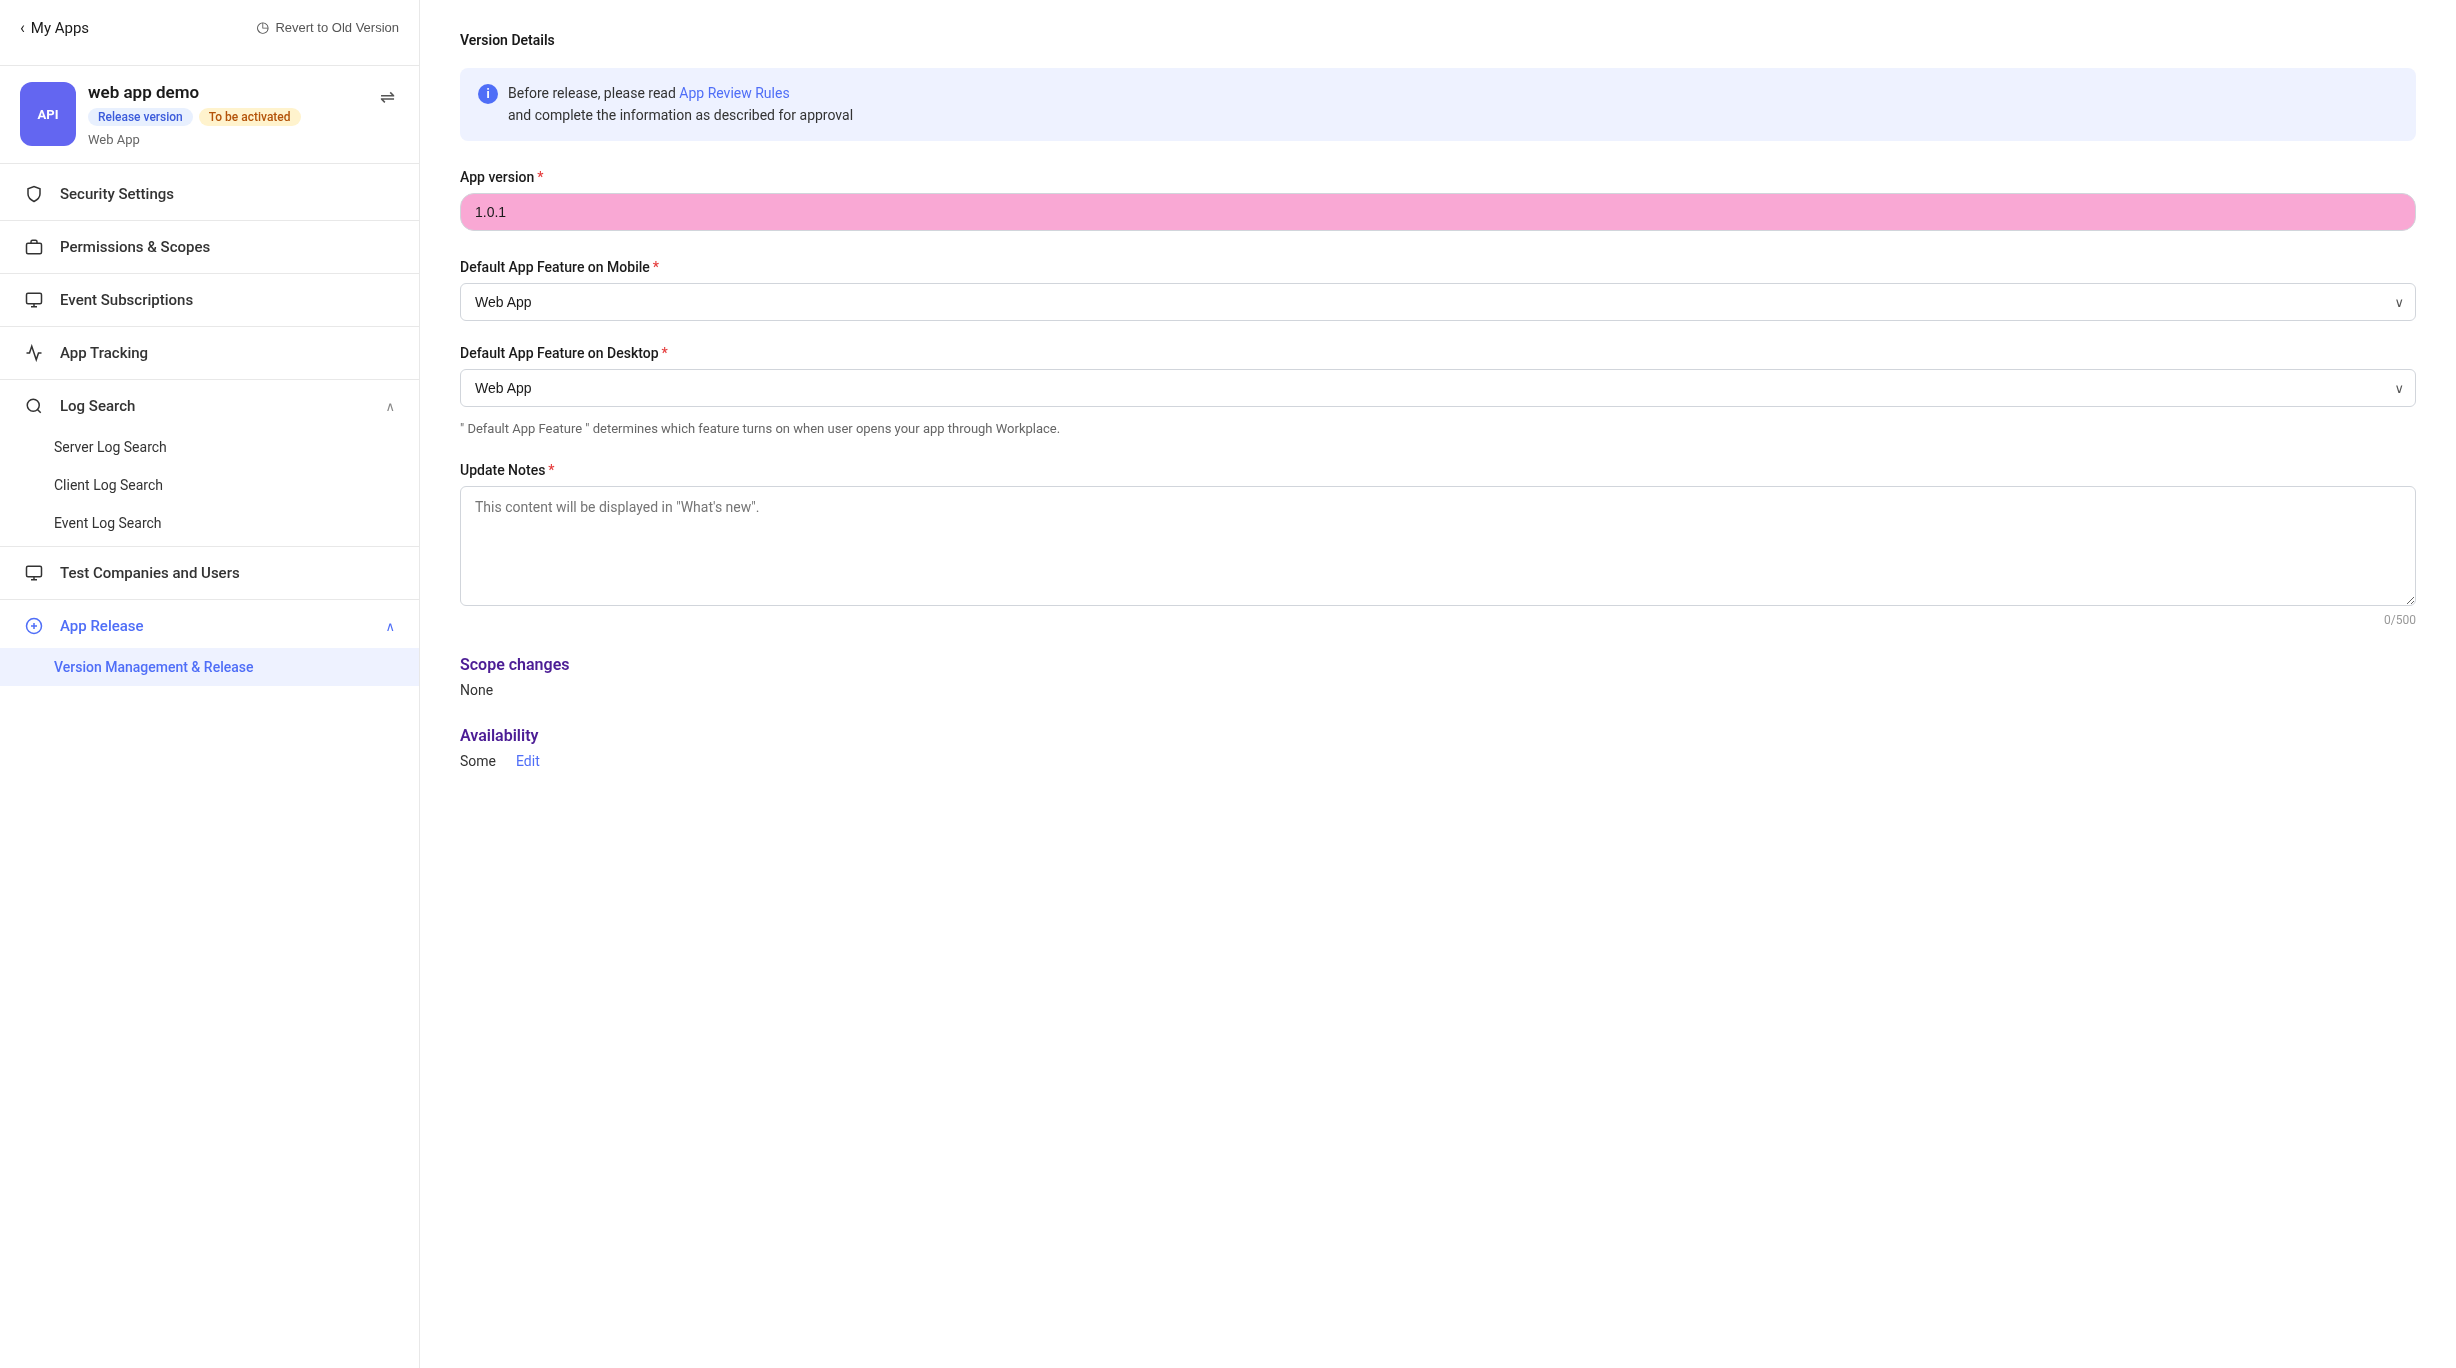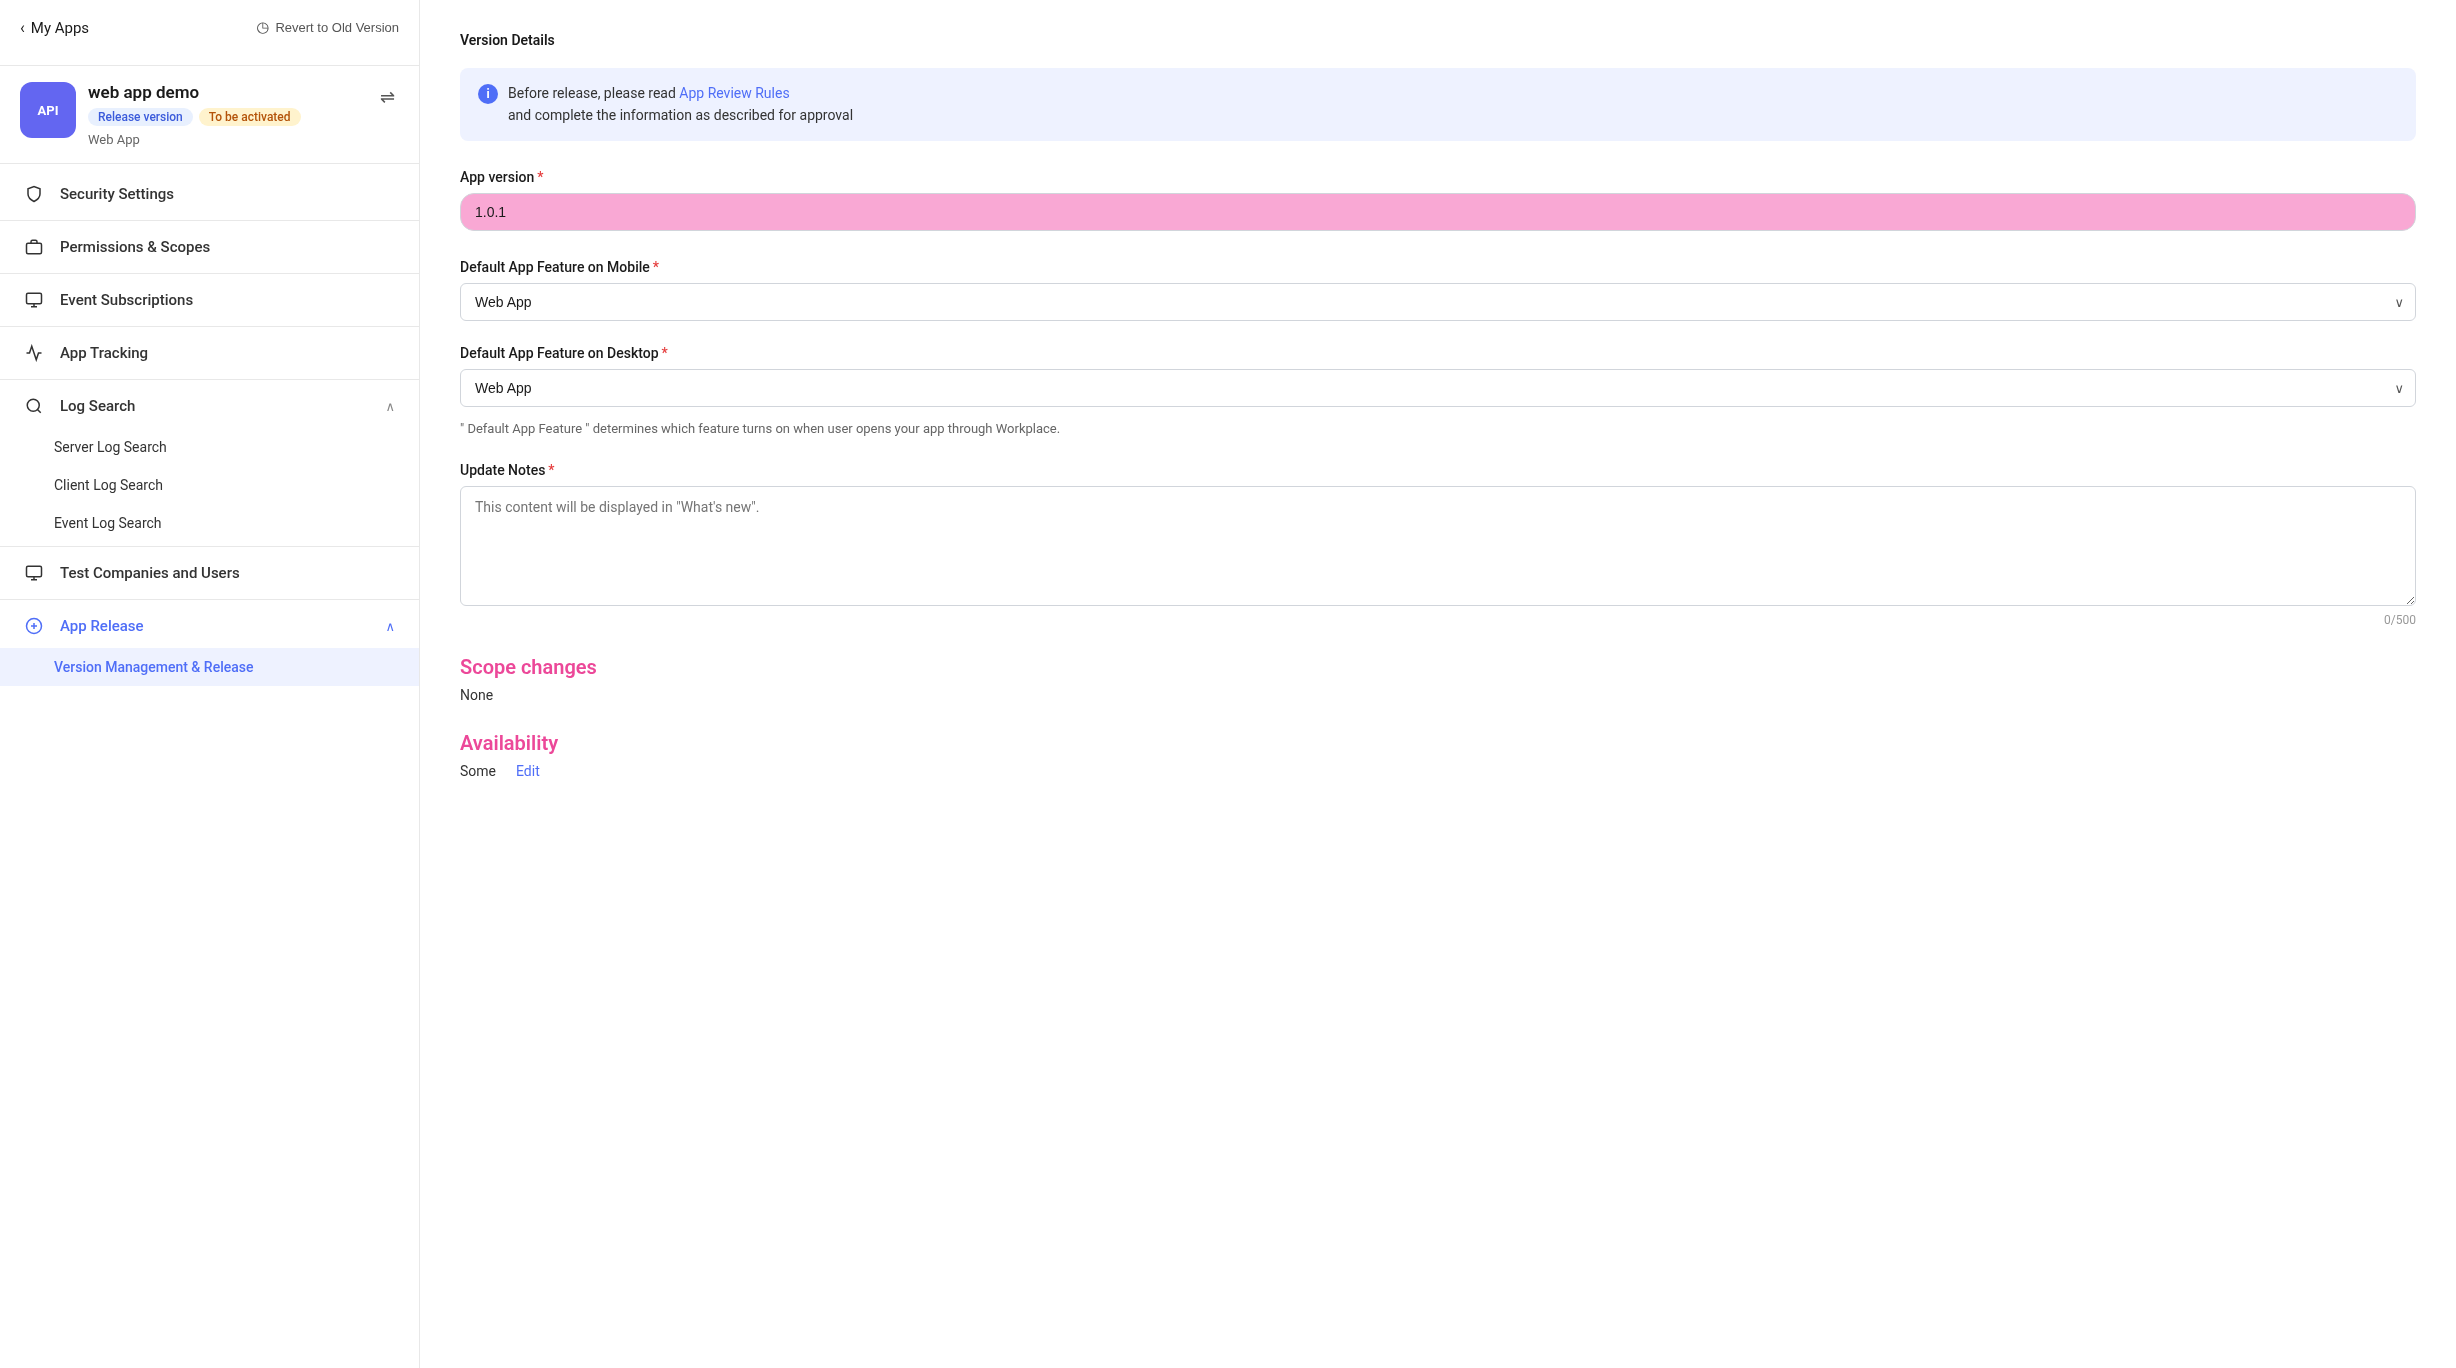--- a/index.html
+++ b/index.html
@@ -51,21 +51,21 @@
     .app-info {
       display: flex;
       align-items: flex-start;
       gap: 12px;
       padding: 16px 20px 16px 20px;
       border-bottom: 1px solid #e8e8e8;
     }
 
     .app-icon {
       width: 56px;
-      height: 56px;
+      height: 64px;
       background: #6366f1;
       border-radius: 12px;
       display: flex;
       align-items: center;
       justify-content: center;
       color: white;
       font-weight: bold;
       font-size: 13px;
       flex-shrink: 0;
     }
@@ -263,23 +263,23 @@
     }
 
     .textarea-footer {
       text-align: right;
       font-size: 12px;
       color: #999;
       margin-top: 4px;
     }
 
     .section-heading {
-      font-size: 20px;
+      font-size: 16px;
       font-weight: 600;
-      color: #ec4899;
+      color: #4c1d95;
       margin-bottom: 8px;
     }
 
     .section-value {
       font-size: 14px;
       color: #333;
       margin-bottom: 24px;
     }
 
     .availability-row {

